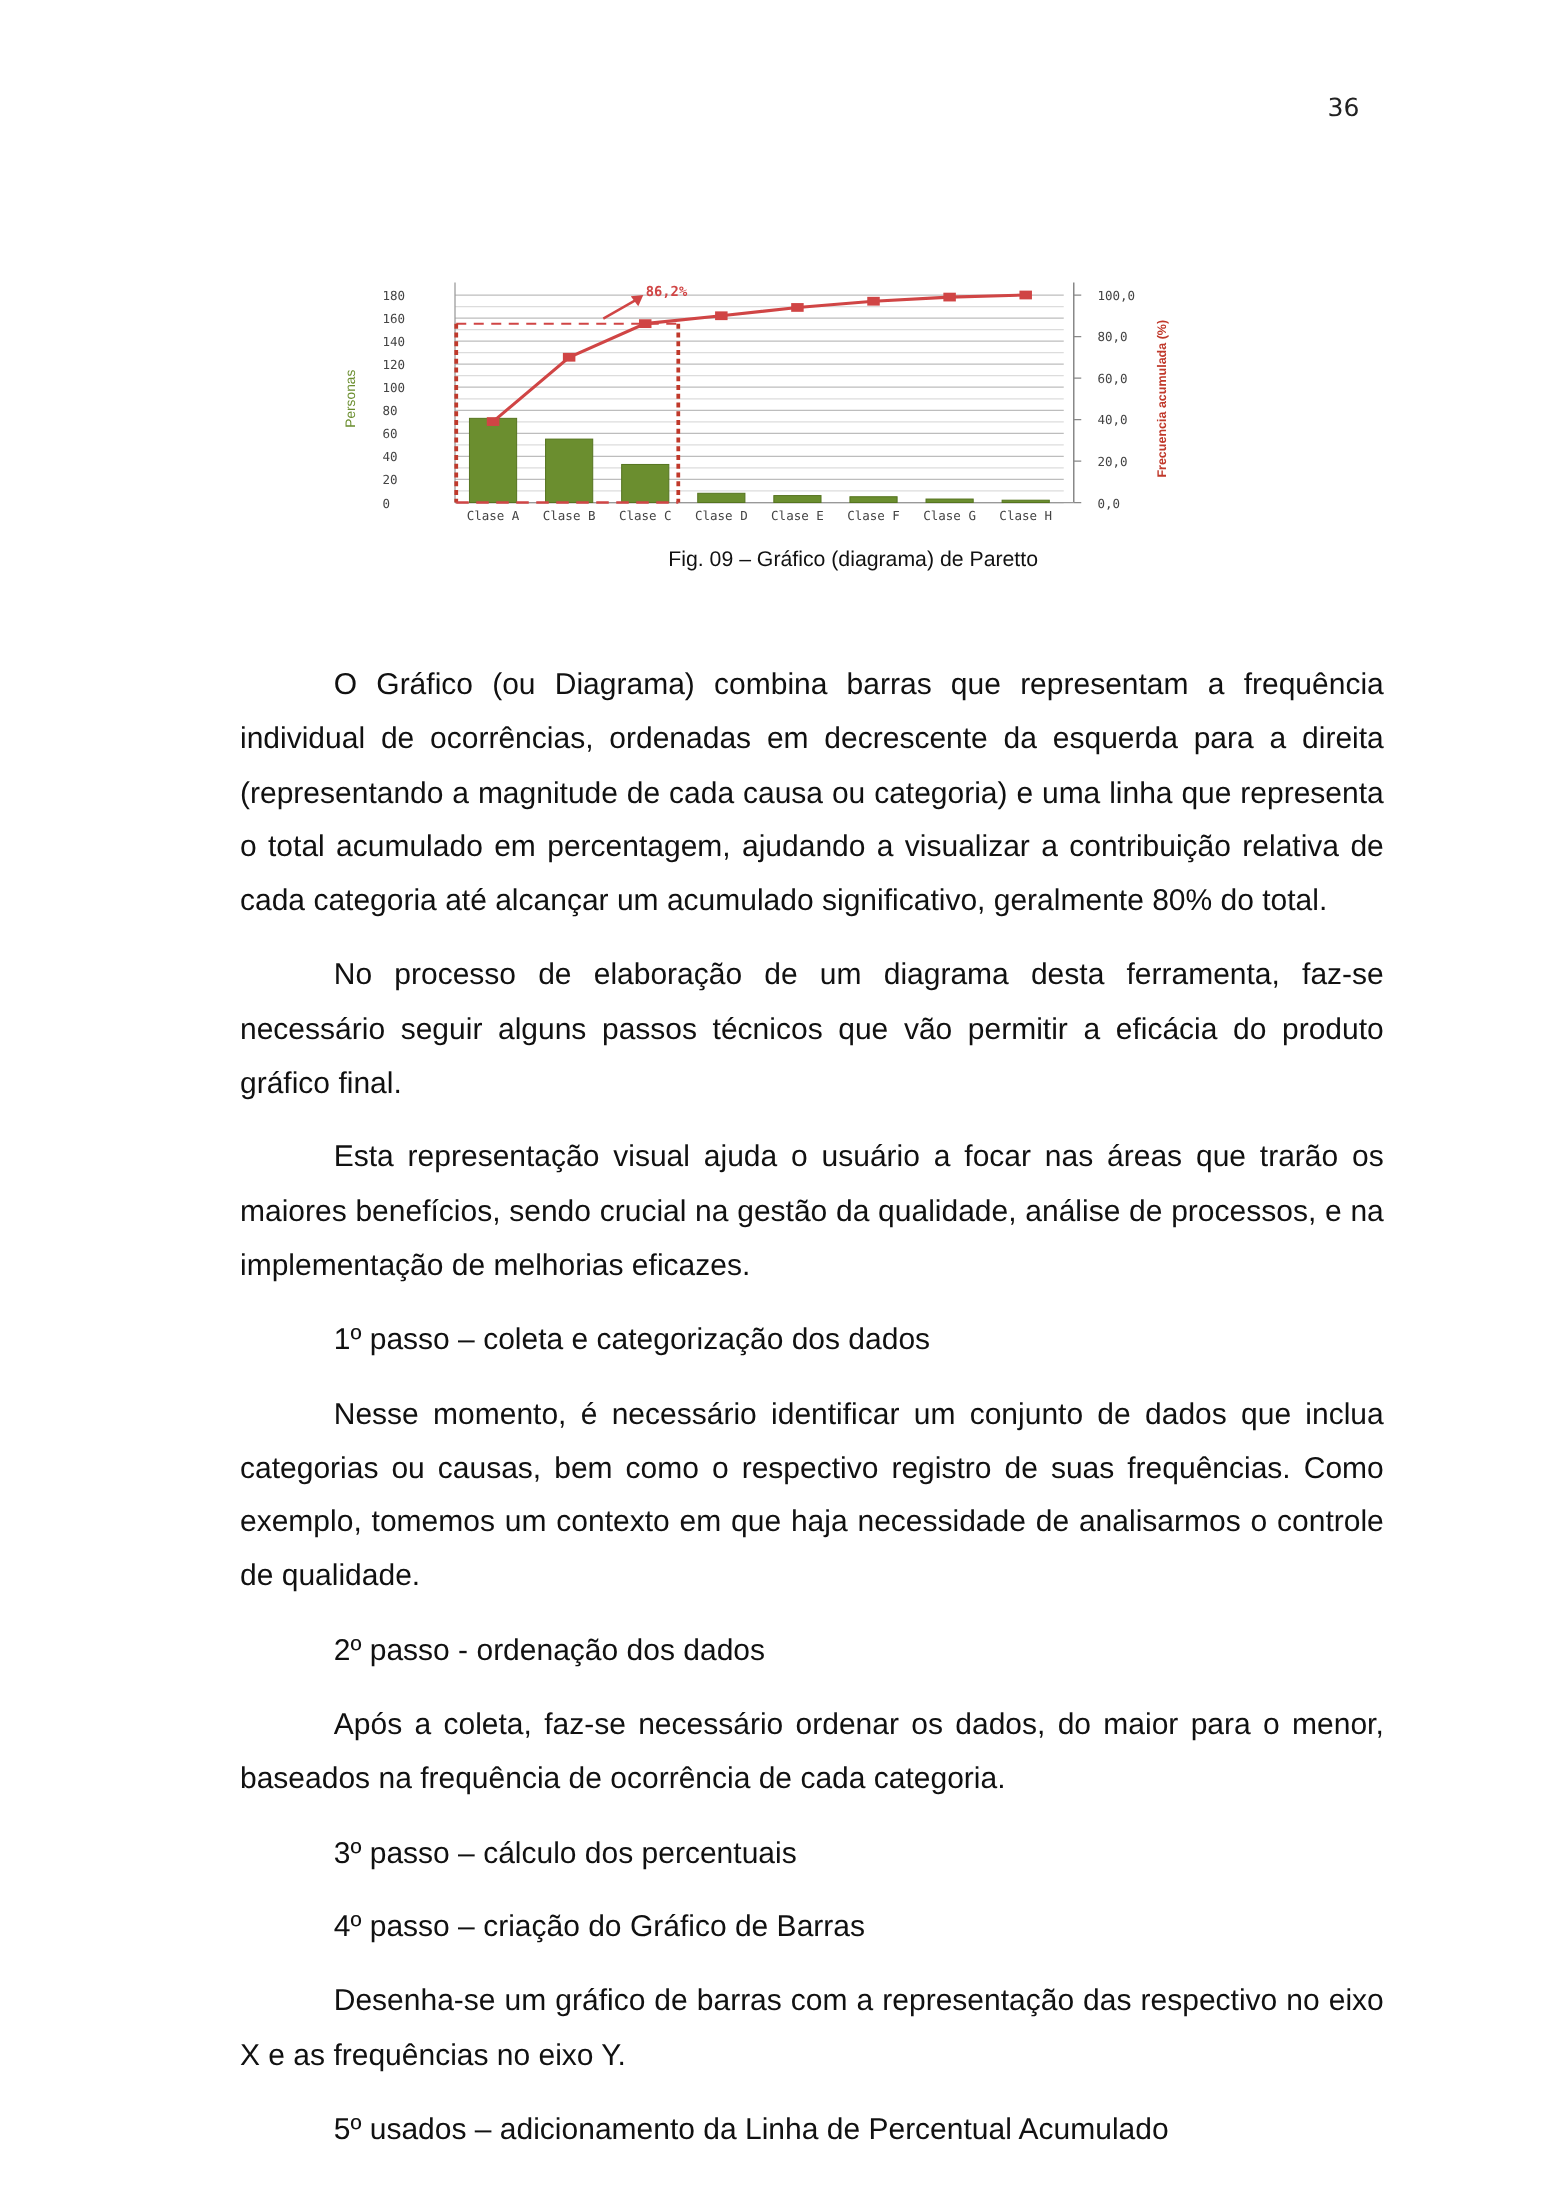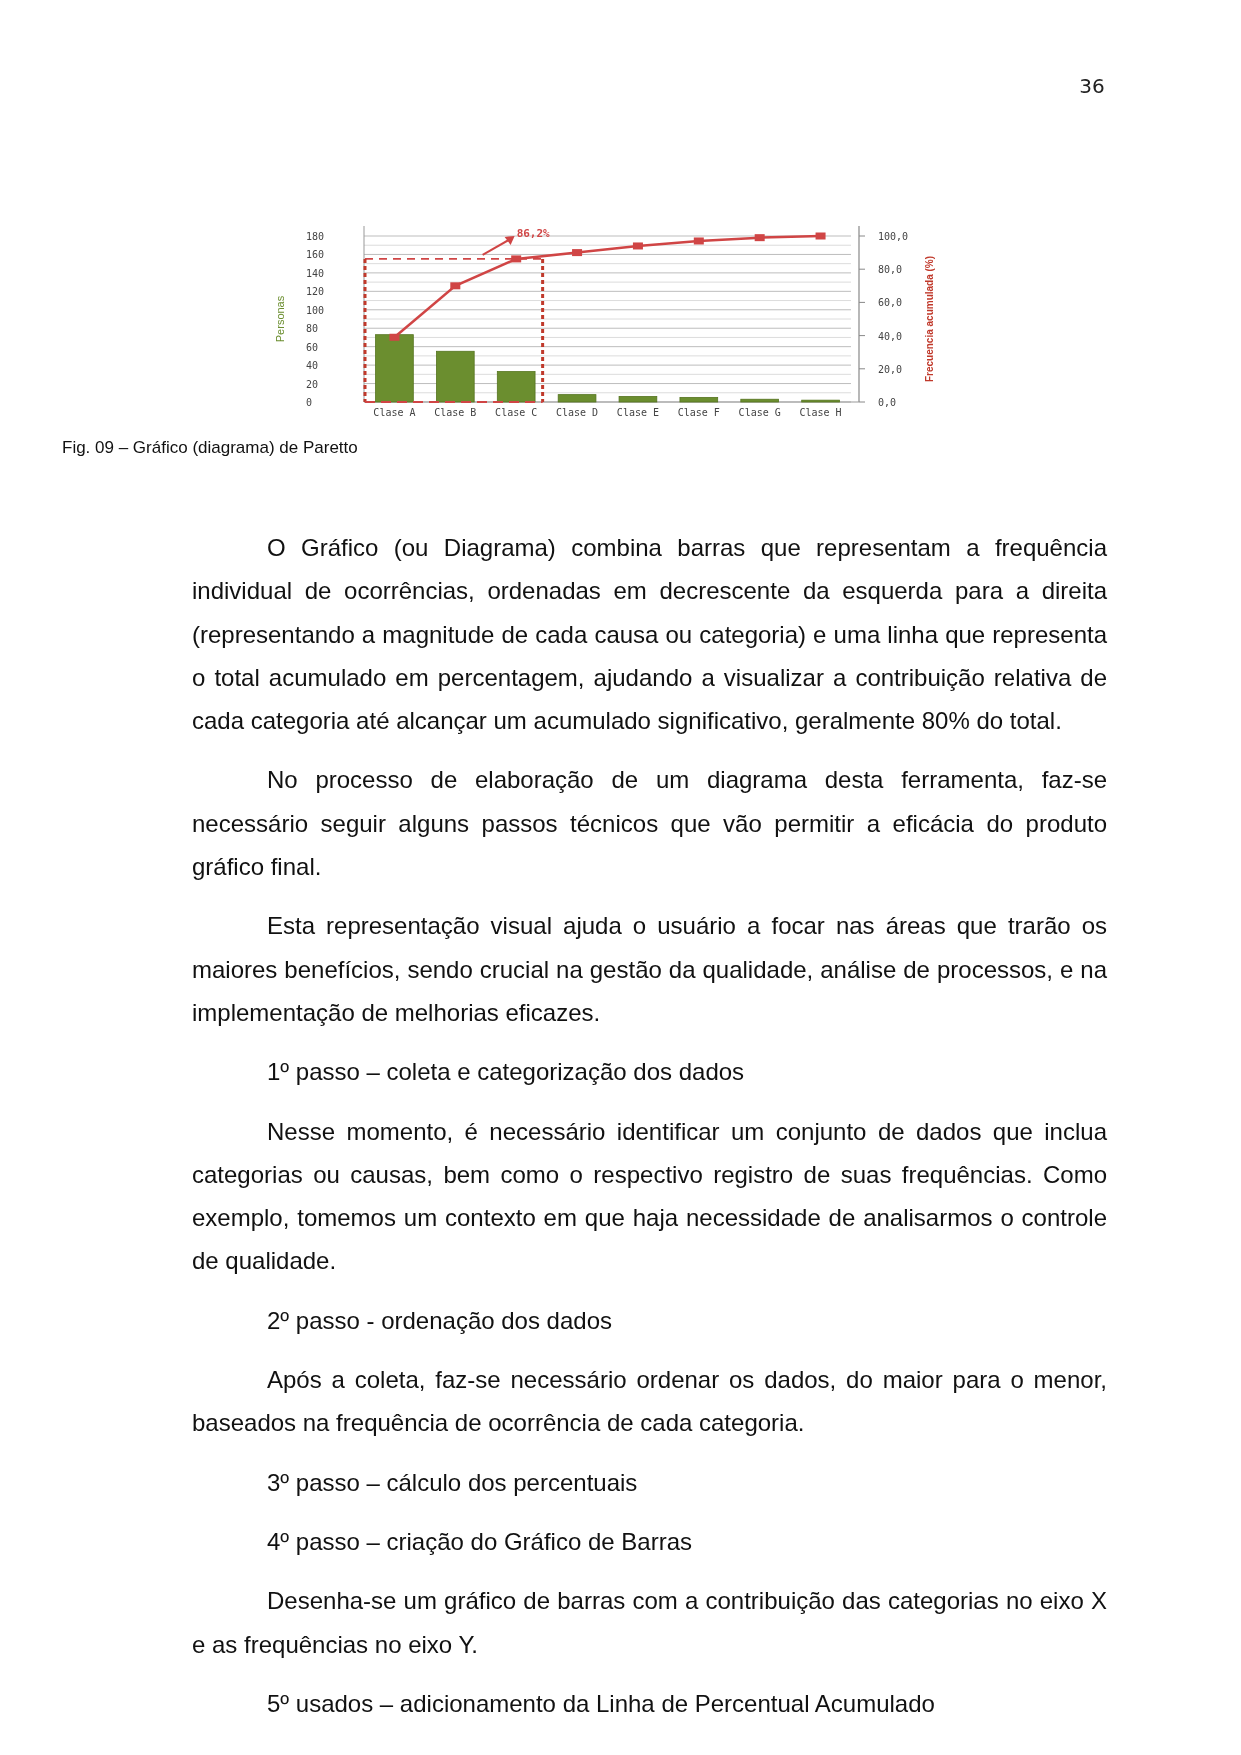--- a/index.html
+++ b/index.html
@@ -1,20 +1,20 @@
 <!DOCTYPE html>
 <html><head>
 <meta charset="utf-8">
 <style>
   html, body { margin: 0; padding: 0; background: #ffffff; }
   body { width: 1241px; height: 1755px; position: relative; overflow: hidden; font-family: "Liberation Sans", sans-serif; color: #111; }
-  .page-number { position: absolute; top: 74px; left: 1062px; width: 60px; text-align: center; font-size: 20px; font-family: "DejaVu Sans", sans-serif; color: #222; }
+  .page-number { position: absolute; top: 74px; left: 1062px; width: 60px; text-align: left; font-size: 20px; font-family: "DejaVu Sans", sans-serif; color: #222; }
   .chart-wrap { position: absolute; left: 270px; top: 210px; width: 700px; height: 215px; }
   .chart-wrap svg { width: 700px; height: 215px; display: block; }
-  .caption { position: absolute; top: 438px; left: 0; width: 1241px; text-align: left; font-size: 17px; }
+  .caption { position: absolute; top: 438px; left: 0; width: 1241px; text-align: center; font-size: 17px; }
   .caption span { position: relative; left: 62px; }
   .body-text { position: absolute; left: 176px; top: 510px; width: 947px; font-size: 24px; line-height: 43.3px; font-family: "Liberation Sans", sans-serif; }
   .body-text p { margin: 16px; text-align: justify; }
   .indent { text-indent: 75px; }
   .step { text-indent: 75px; }
   .step b { font-weight: normal; }
 </style>
 </head>
 <body>
 
@@ -108,15 +108,15 @@
 <div class="body-text">
   <p class="indent">O Gráfico (ou Diagrama) combina barras que representam a frequência individual de ocorrências, ordenadas em decrescente da esquerda para a direita (representando a magnitude de cada causa ou categoria) e uma linha que representa o total acumulado em percentagem, ajudando a visualizar a contribuição relativa de cada categoria até alcançar um acumulado significativo, geralmente 80% do total.</p>
   <p class="indent">No processo de elaboração de um diagrama desta ferramenta, faz-se necessário seguir alguns passos técnicos que vão permitir a eficácia do produto gráfico final.</p>
   <p class="indent">Esta representação visual ajuda o usuário a focar nas áreas que trarão os maiores benefícios, sendo crucial na gestão da qualidade, análise de processos, e na implementação de melhorias eficazes.</p>
   <p class="step"><b>1º passo</b><span> – coleta e categorização dos dados</span></p>
   <p class="indent">Nesse momento, é necessário identificar um conjunto de dados que inclua categorias ou causas, bem como o respectivo registro de suas frequências. Como exemplo, tomemos um contexto em que haja necessidade de analisarmos o controle de qualidade.</p>
   <p class="step"><b>2º passo</b><span> - ordenação dos dados</span></p>
   <p class="indent">Após a coleta, faz-se necessário ordenar os dados, do maior para o menor, baseados na frequência de ocorrência de cada categoria.</p>
   <p class="step"><b>3º passo</b><span> – cálculo dos percentuais</span></p>
   <p class="step"><b>4º passo</b><span> – criação do Gráfico de Barras</span></p>
-  <p class="indent">Desenha-se um gráfico de barras com a contribuição das categorias no eixo X e as frequências no eixo Y.</p>
+  <p class="indent">Desenha-se um gráfico de barras com a representação das respectivo no eixo X e as frequências no eixo Y.</p>
   <p class="step"><b>5º usados</b><span> – adicionamento da Linha de Percentual Acumulado</span></p>
 </div>
 
 </body></html>

